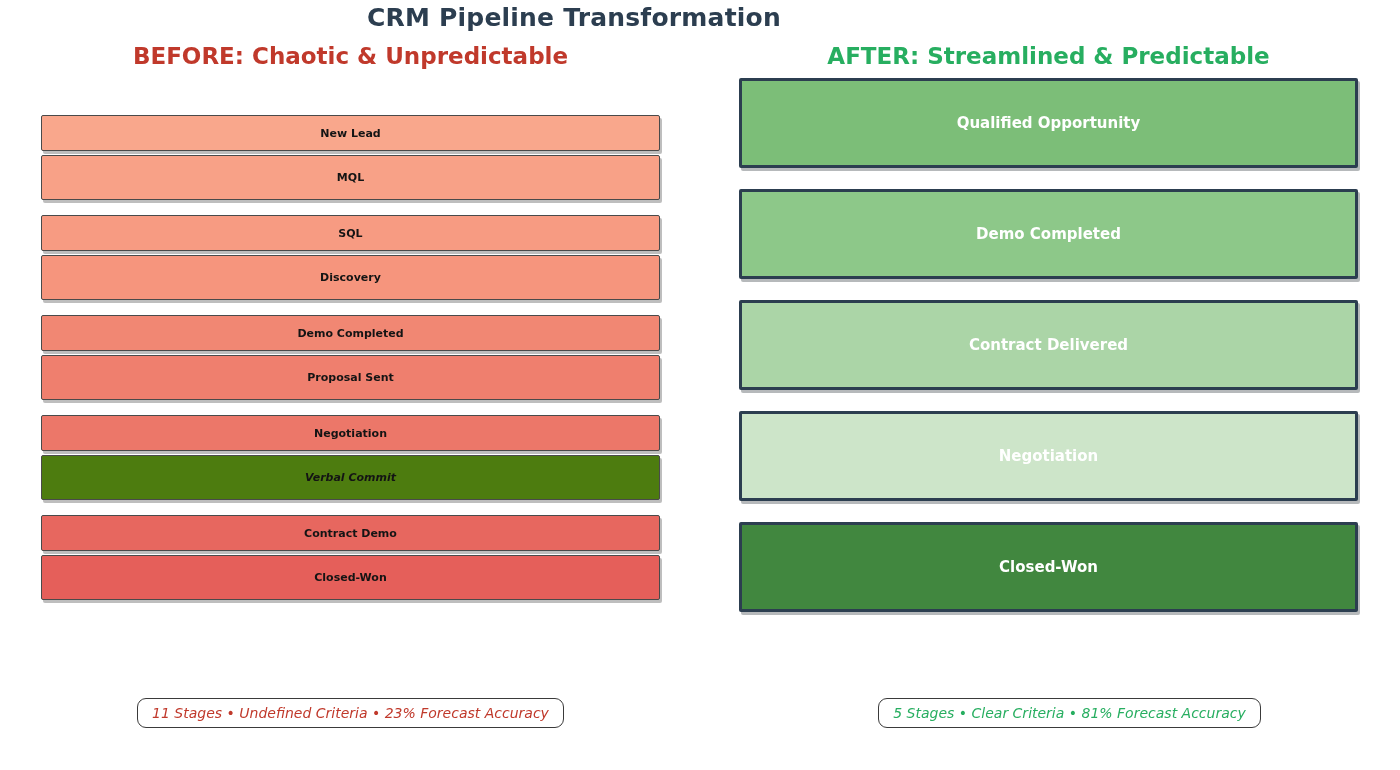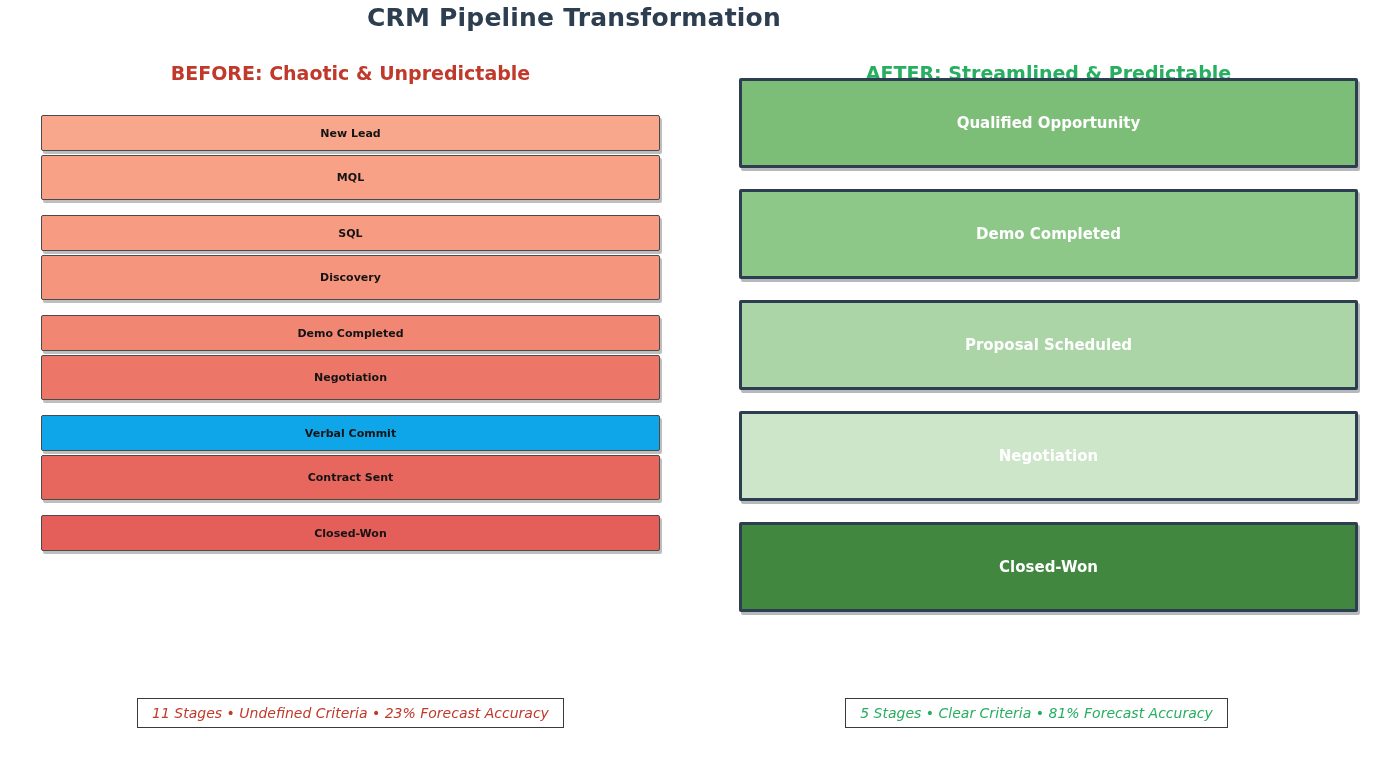--- a/index.html
+++ b/index.html
@@ -18,24 +18,24 @@
     position: absolute;
     top: 3px; left: 0; width: 100%;
     text-align: center;
     font-size: 25px;
     font-weight: bold;
     color: #2c3e50;
     letter-spacing: 0.2px;
   }
   .col-heading {
     position: absolute;
-    top: 62px;
+    top: 43px;
     width: 619px;
     text-align: center;
-    font-size: 19px;
+    font-size: 23px;
     font-weight: bold;
   }
   .heading-before { left: 41px; }
   .heading-after  { left: 739px; }
 
   .stage-list {
     position: absolute;
     width: 619px;
   }
   .stage-list-before { left: 41px; top: 115px; }
@@ -71,26 +71,26 @@
     font-weight: bold;
   }
 
   .caption-row {
     position: absolute;
     top: 698px;
     width: 619px;
     text-align: center;
   }
   .caption-row-before { left: 41px; }
-  .caption-row-after  { left: 727px; }
+  .caption-row-after  { left: 760px; }
   .summary-badge {
     display: inline-block;
     padding: 6px 14px;
     border: 1.5px solid #3a3a3a;
-    border-radius: 0;
+    border-radius: 9px;
     background: #ffffff;
     font-size: 14px;
     font-style: italic;
   }
 </style>
 </head>
 <body>
 
 <div class="canvas">
 
@@ -109,43 +109,46 @@
       </div>
       <div class="stage" style="background: rgb(247, 155, 130);">
         <span>SQL</span>
       </div>
       <div class="stage" style="background: rgb(246, 149, 125);">
         <span>Discovery</span>
       </div>
       <div class="stage" style="background: rgb(241, 135, 115);">
         <span>Demo Completed</span>
       </div>
+      <div class="stage" style="background: rgb(239, 127, 110);">
+        <span>Proposal Sent</span>
+      </div>
       <div class="stage" style="background: rgb(236, 119, 105);">
         <span>Negotiation</span>
       </div>
-      <div class="stage" style="background: #0ea5e9;">
+      <div class="stage" style="background: #4d7c0f; font-style: italic;">
         <span>Verbal Commit</span>
       </div>
       <div class="stage" style="background: rgb(231, 103, 95);">
-        <span>Contract Sent</span>
+        <span>Contract Demo</span>
       </div>
       <div class="stage" style="background: rgb(229, 95, 90);">
         <span>Closed-Won</span>
       </div>
     </div>
 
   <div class="stage-list stage-list-after">
       <div class="stage" style="background: rgb(124, 190, 120);">
         <span>Qualified Opportunity</span>
       </div>
       <div class="stage" style="background: rgb(141, 200, 137);">
         <span>Demo Completed</span>
       </div>
       <div class="stage" style="background: rgb(171, 213, 167);">
-        <span>Proposal Scheduled</span>
+        <span>Contract Delivered</span>
       </div>
       <div class="stage" style="background: rgb(205, 229, 201);">
         <span>Negotiation</span>
       </div>
       <div class="stage" style="background: rgb(65, 135, 63);">
         <span>Closed-Won</span>
       </div>
     </div>
 
   <div class="caption-row caption-row-before">

